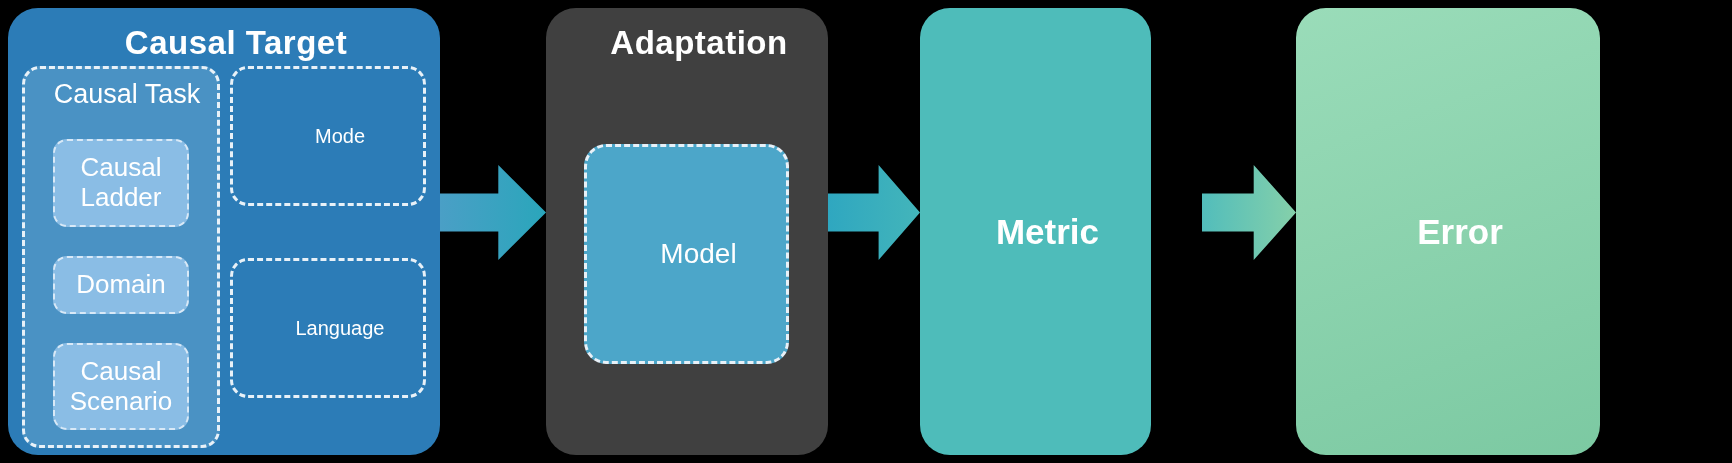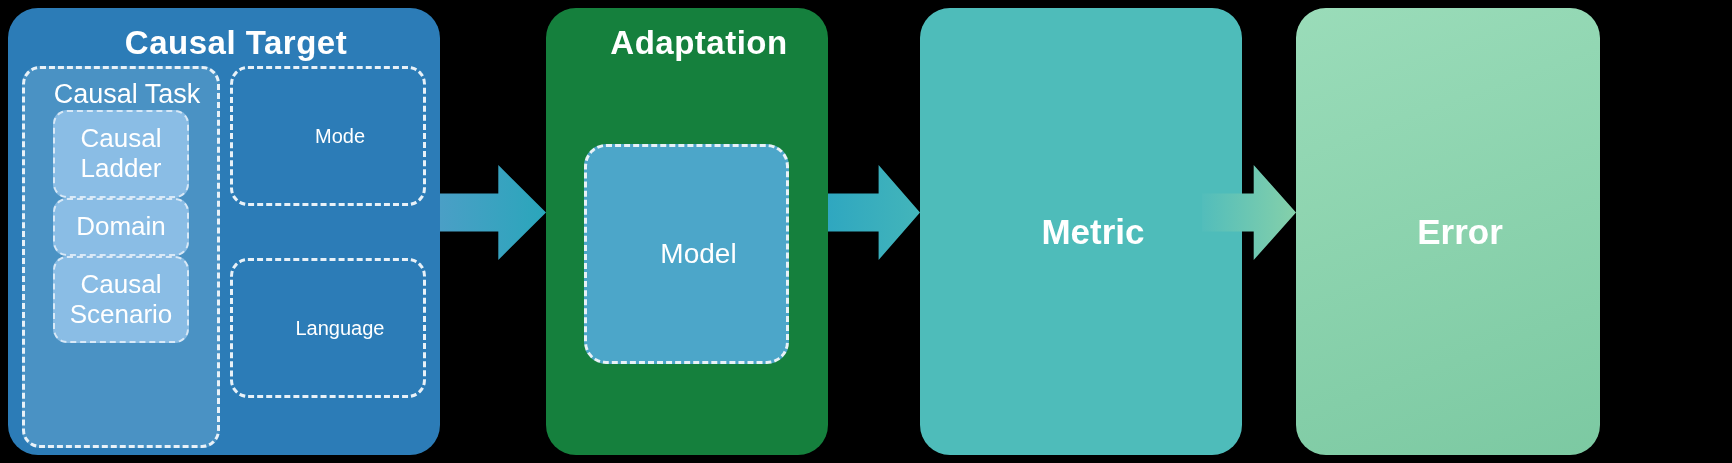--- a/index.html
+++ b/index.html
@@ -21,40 +21,40 @@
   }
   .block-title {
     margin: 0;
     padding-top: 16px;
     text-align: center;
     font-size: 33px;
     font-weight: bold;
     letter-spacing: 0.5px;
   }
   #causal-target-block { left: 8px;    width: 432px; background: #2C7CB7; }
-  #adaptation-block    { left: 546px;  width: 282px; background: #15803d; }
-  #metric-block        { left: 920px;  width: 322px; background: #4EBCBA;
+  #adaptation-block    { left: 546px;  width: 282px; background: #404040; }
+  #metric-block        { left: 920px;  width: 231px; background: #4EBCBA;
                          display: flex; align-items: center; justify-content: center; }
   #error-block         { left: 1296px; width: 304px;
                          background: linear-gradient(160deg, #9ADCB9 0%, #7CC9A2 100%);
                          display: flex; align-items: center; justify-content: center; }
   .center-title { font-size: 35px; font-weight: bold; }
 
   .causal-task-panel {
     position: absolute;
     left: 14px; top: 58px;
     width: 198px; height: 382px;
     background: #4A92C4;
     border: 3px dashed #E8F1F8;
     border-radius: 18px;
     display: flex;
     flex-direction: column;
     align-items: center;
     padding: 8px 10px;
-    gap: 0;
+    gap: 29px;
   }
   .causal-task-title { font-size: 27px; margin-top: 2px; }
   .chip {
     width: 136px;
     background: #8ABDE5;
     border: 2px dashed #D9E9F7;
     border-radius: 14px;
     font-size: 26px;
     text-align: center;
     padding: 12px 4px;

